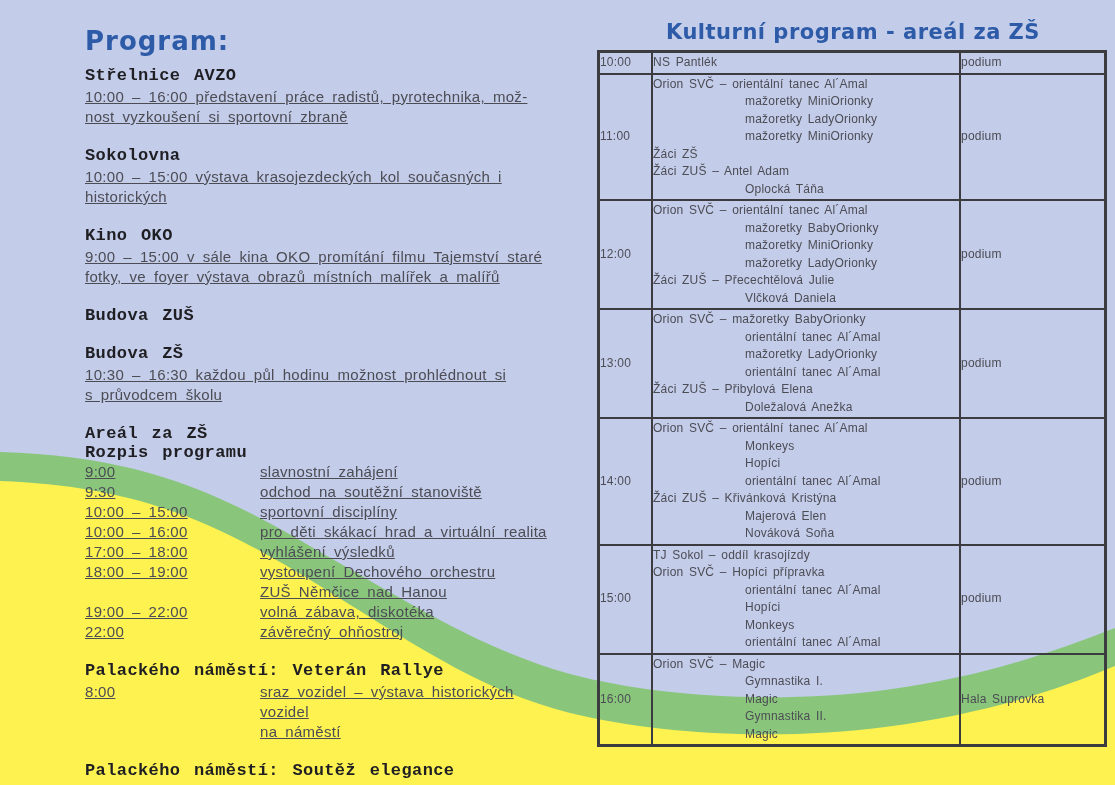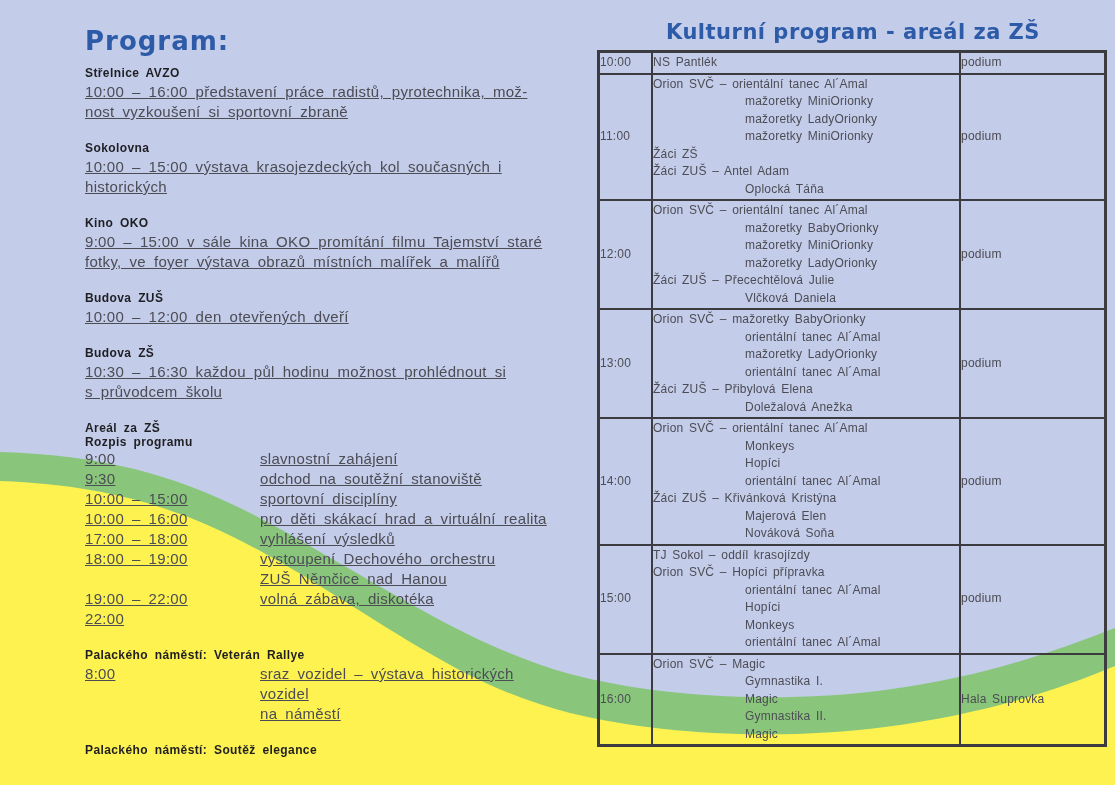--- a/index.html
+++ b/index.html
@@ -17,22 +17,22 @@
 
   
   .left-col{left:85px;top:26px;width:462px;}
   .program-title{
     margin:0 0 10px 0;text-align:left;color:var(--title);
     font-family:"DejaVu Sans", sans-serif;font-weight:bold;
     font-size:26px;letter-spacing:1px;
   }
   .sec{margin-bottom:19px;}
   .sec h2, .ev h2, .sched h2{
-    margin:0 0 2px 0;font-size:12px;color:var(--heading);
-    letter-spacing:.4px;word-spacing:3px;
+    margin:0 0 2px 0;font-size:17px;color:var(--heading);
+    letter-spacing:.4px;word-spacing:3px;font-family:Liberation Mono, monospace;
   }
   .ln{
     font-size:15px;line-height:20px;color:var(--text);
     letter-spacing:.3px;word-spacing:3.5px;text-decoration:underline;
   }
   .sched h2{margin:0;}
   .sched{margin-bottom:19px;}
   .srow{display:flex;}
   .srow .t{width:175px;flex:none;}
   .srow .d{flex:1;}
@@ -87,21 +87,20 @@
       </div>
 
   <div class="sec">
     <h2>Kino OKO</h2>
   <div class="ln">9:00 – 15:00 v sále kina OKO promítání filmu Tajemství staré</div>
         <div class="ln">fotky, ve foyer výstava obrazů místních malířek a malířů</div>
       </div>
 
   <div class="sec">
     <h2>Budova ZUŠ</h2>
-  <div class="ln">10:00 – 12:00 den otevřených dveří</div>
       </div>
 
   <div class="sec">
     <h2>Budova ZŠ</h2>
   <div class="ln">10:30 – 16:30 každou půl hodinu možnost prohlédnout si</div>
         <div class="ln">s průvodcem školu</div>
       </div>
 </div>
   <div class="sched" id="sched">
     <h2>Areál za ZŠ</h2>
@@ -142,20 +141,21 @@
     <span class="ln d">ZUŠ Němčice nad Hanou</span>
   </div>
 
   <div class="srow">
     <span class="ln t">19:00 – 22:00</span>
     <span class="ln d">volná zábava, diskotéka</span>
   </div>
 
   <div class="srow">
     <span class="ln t">22:00</span>
+    <span class="ln d">závěrečný ohňostroj</span>
   </div>
 </div>
   </div>
   <div id="events">
   <div class="ev">
     <h2>Palackého náměstí: Veterán Rallye</h2>
 
   <div class="srow">
     <span class="ln t">8:00</span>
     <span class="ln d">sraz vozidel – výstava historických vozidel</span>

